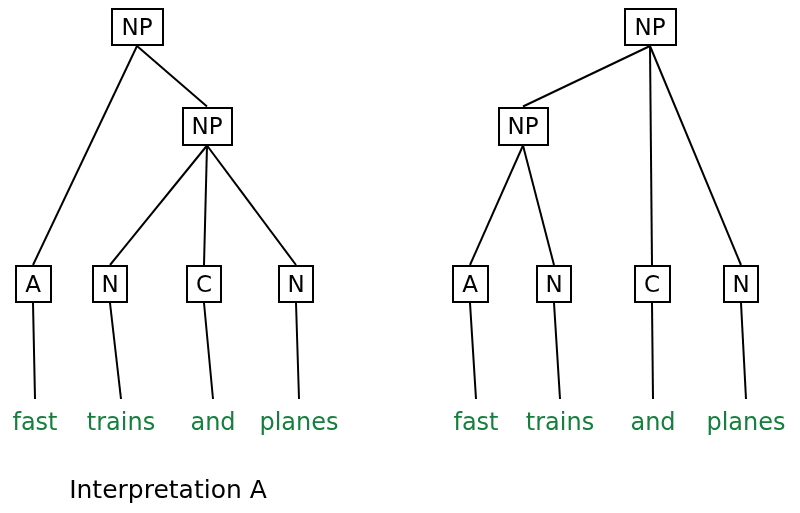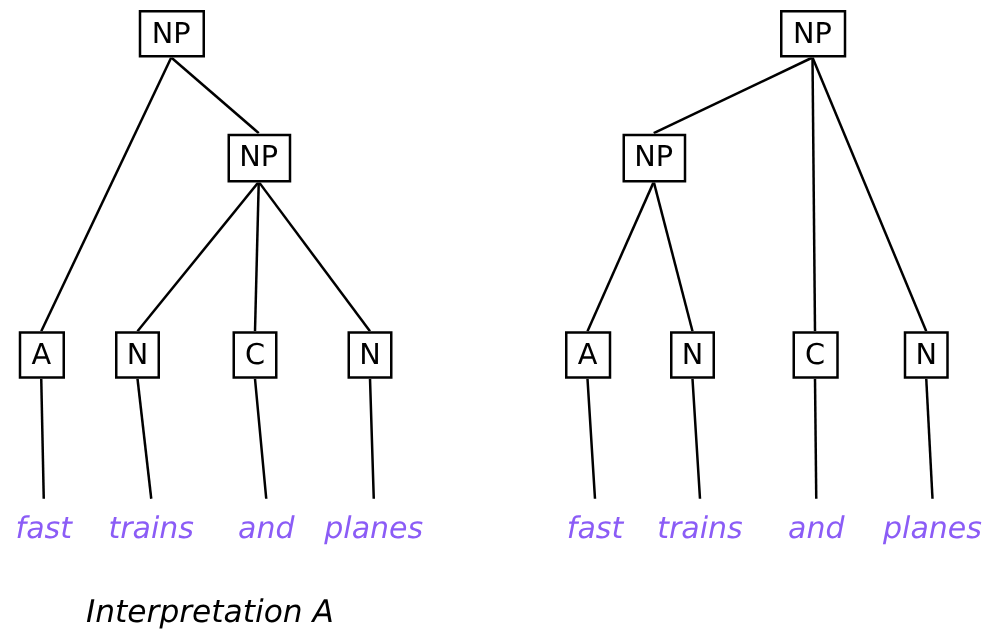--- a/index.html
+++ b/index.html
@@ -43,24 +43,23 @@
     display: flex;
     align-items: center;
     justify-content: center;
     font-size: 23px;
     line-height: 1;
     color: #000000;
   }
   .word {
     position: absolute;
     transform: translate(-50%, -50%);
-    font-style: italic;
     font-size: 24px;
     white-space: nowrap;
-    color: #8b5cf6;
+    color: #15803d;
   }
   .caption {
     position: absolute;
     transform: translate(-50%, -50%);
     font-size: 25px;
     white-space: nowrap;
     color: #000000;
   }
 </style>
 </head>
@@ -95,21 +94,21 @@
       <div class="node-box" style="left: 110.5px; top: 8px; width: 53px; height: 38px;">NP</div>
       <div class="node-box" style="left: 181.5px; top: 106.5px; width: 51px; height: 39px;">NP</div>
       <div class="node-box" style="left: 14.5px; top: 265px; width: 37px; height: 38px;">A</div>
       <div class="node-box" style="left: 92px; top: 265px; width: 36px; height: 38px;">N</div>
       <div class="node-box" style="left: 186px; top: 265px; width: 36px; height: 38px;">C</div>
       <div class="node-box" style="left: 278px; top: 265px; width: 36px; height: 38px;">N</div>
       <div class="word" style="left: 35px; top: 422px;">fast</div>
       <div class="word" style="left: 121px; top: 422px;">trains</div>
       <div class="word" style="left: 213px; top: 422px;">and</div>
       <div class="word" style="left: 299px; top: 422px;">planes</div>
-      <div class="caption" style="left: 168px; top: 489px; font-style: italic;">Interpretation A</div>
+      <div class="caption" style="left: 168px; top: 489px;">Interpretation A</div>
     </div>
     <div class="tree">
       <div class="node-box" style="left: 623.5px; top: 8px; width: 53px; height: 38px;">NP</div>
       <div class="node-box" style="left: 497.5px; top: 106.5px; width: 51px; height: 39px;">NP</div>
       <div class="node-box" style="left: 451.5px; top: 265px; width: 37px; height: 38px;">A</div>
       <div class="node-box" style="left: 536px; top: 265px; width: 36px; height: 38px;">N</div>
       <div class="node-box" style="left: 633.5px; top: 265px; width: 37px; height: 38px;">C</div>
       <div class="node-box" style="left: 723px; top: 265px; width: 36px; height: 38px;">N</div>
       <div class="word" style="left: 476px; top: 422px;">fast</div>
       <div class="word" style="left: 560px; top: 422px;">trains</div>

